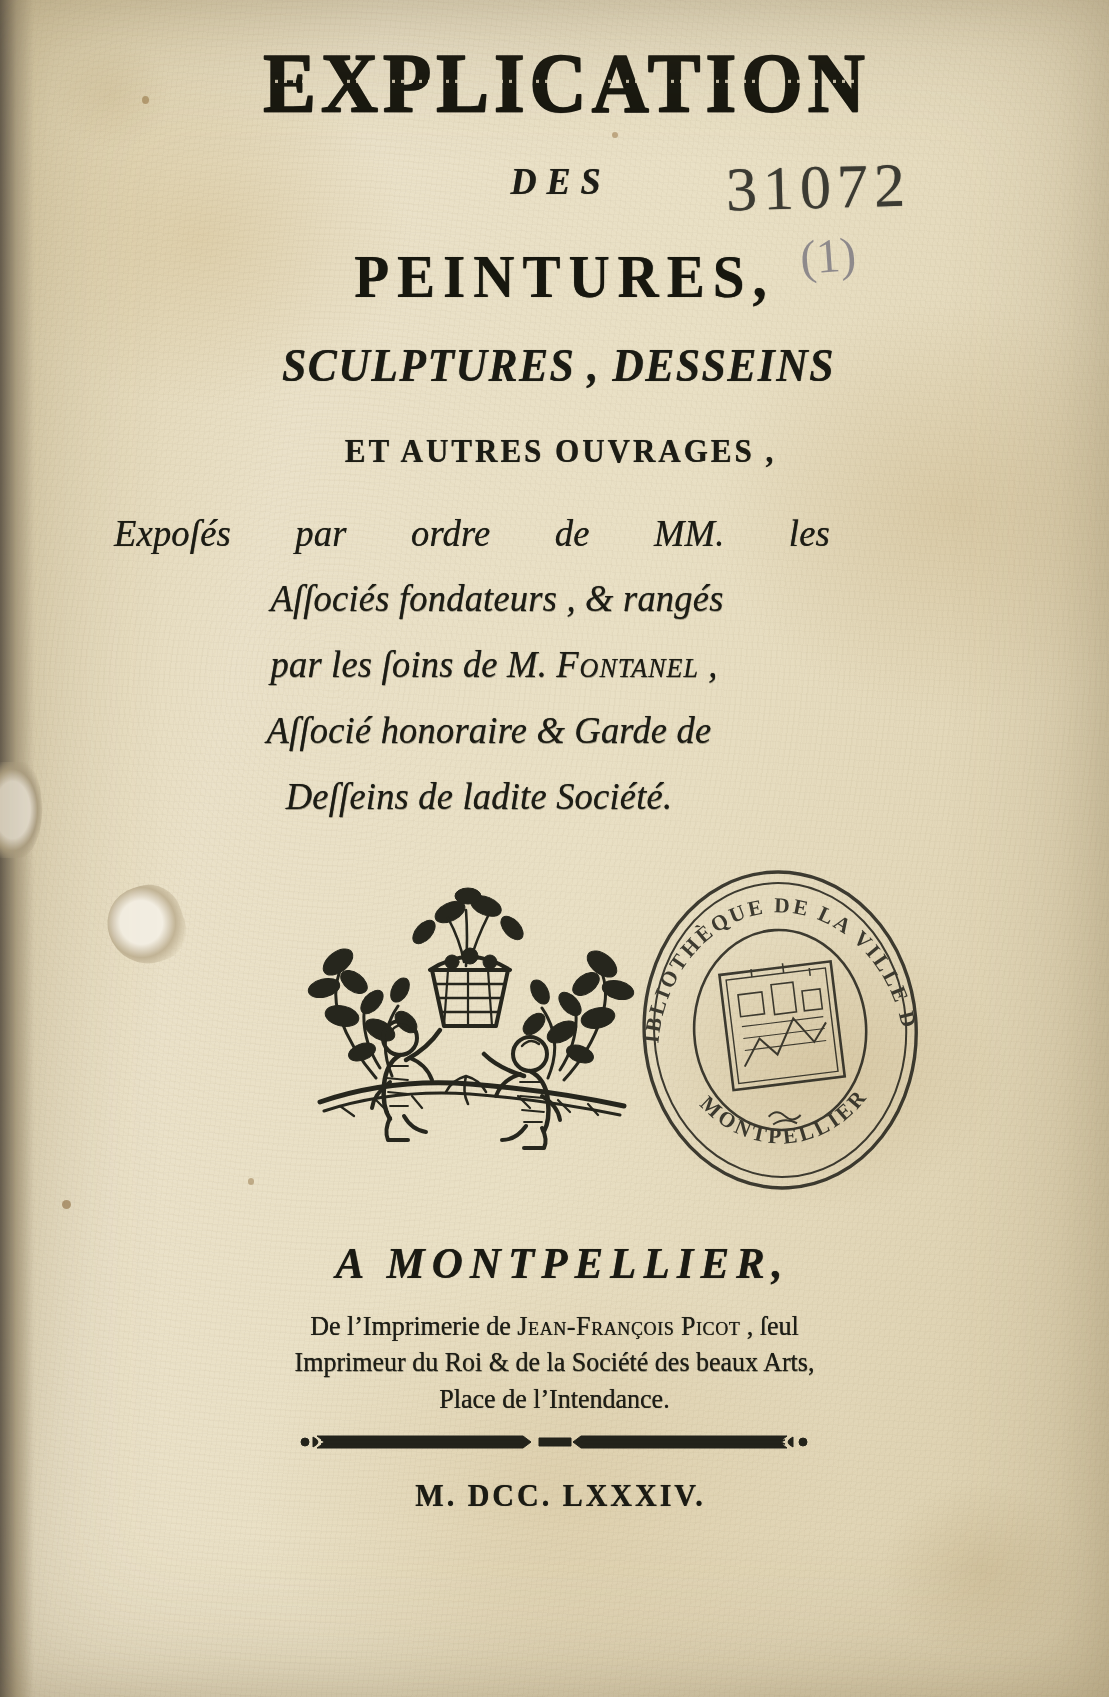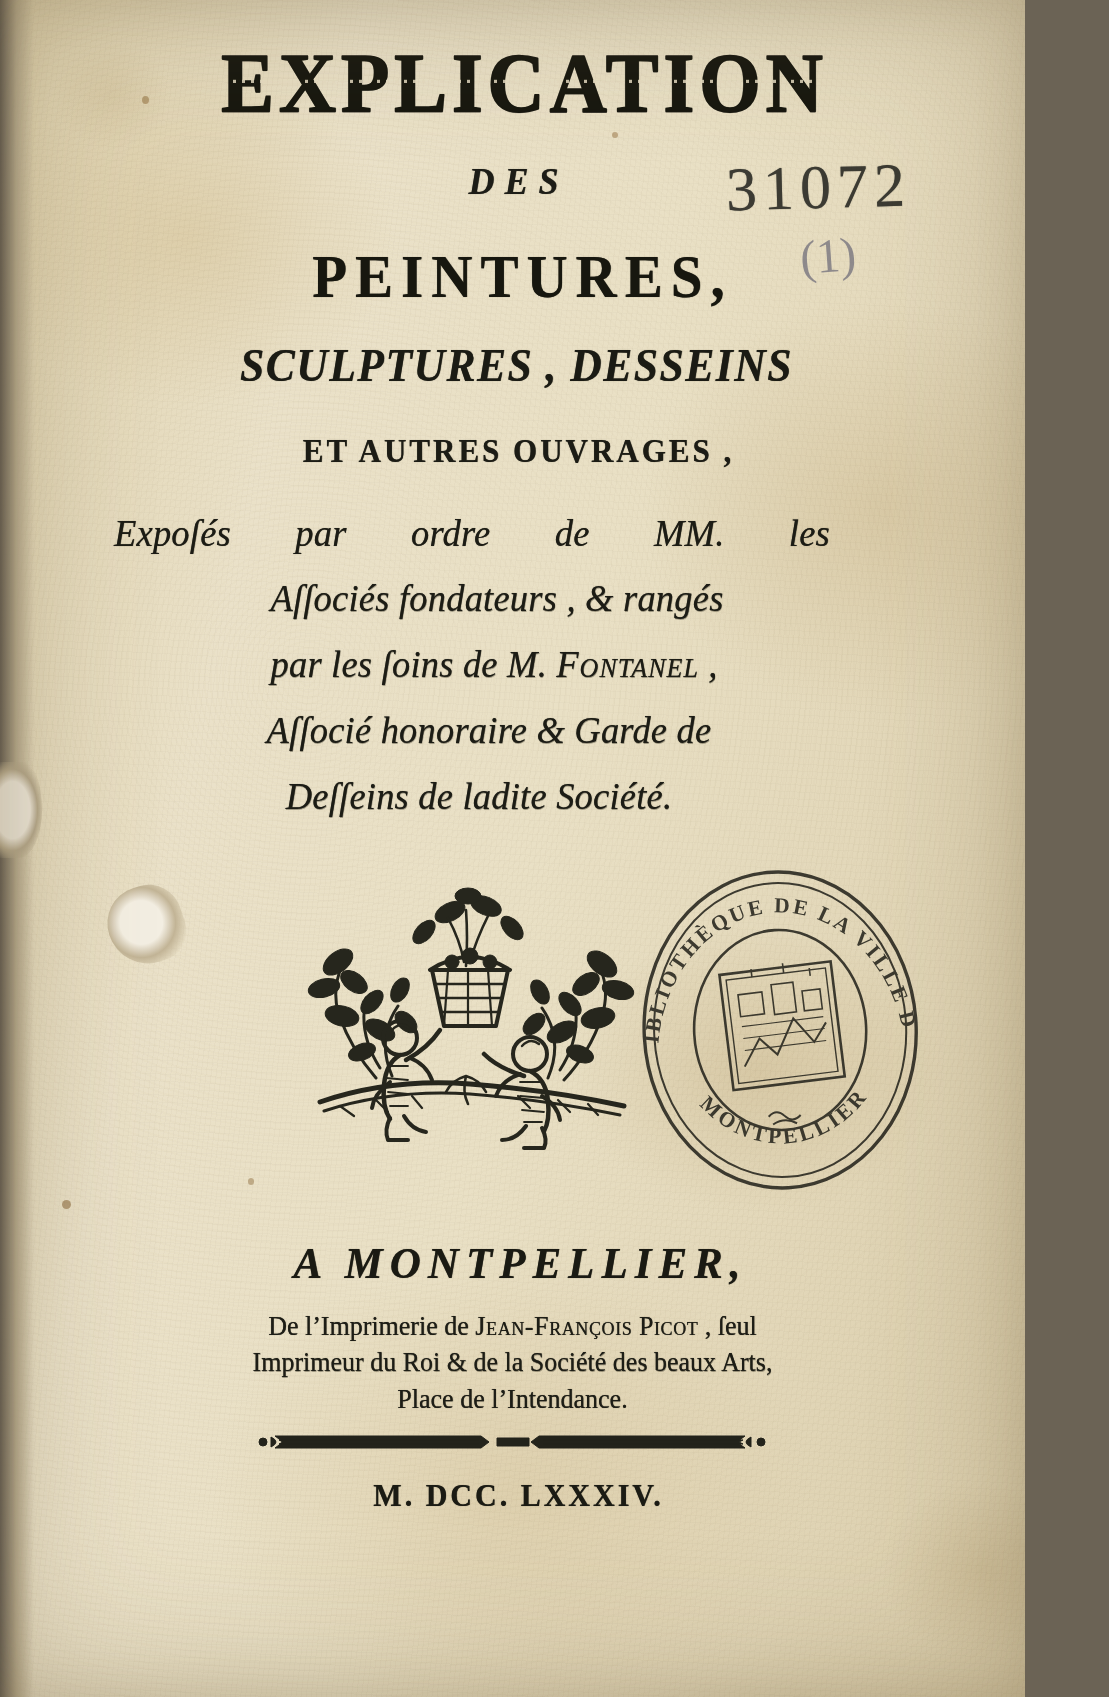--- a/index.html
+++ b/index.html
@@ -1,20 +1,20 @@
 <!DOCTYPE html>
 <html><head>
 <meta charset="utf-8">
 <style>
   html,body{margin:0;padding:0;background:#6b6355;}
   body{font-family:"Liberation Serif",serif;}
 
   #page{
     position:relative;
-    width:1025px;height:1697px;
+    width:1109px;height:1697px;
     overflow:hidden;
     background:#e7ddc4;
     background-image:
       radial-gradient(ellipse 300px 240px at 18% 14%, rgba(214,196,156,.55), rgba(214,196,156,0) 70%),
       radial-gradient(ellipse 340px 300px at 86% 30%, rgba(205,186,146,.5), rgba(205,186,146,0) 70%),
       radial-gradient(ellipse 420px 330px at 50% 88%, rgba(212,194,155,.5), rgba(212,194,155,0) 72%),
       radial-gradient(ellipse 260px 200px at 74% 63%, rgba(199,179,138,.45), rgba(199,179,138,0) 72%),
       linear-gradient(103deg,#ddd0ad 0%,#eae1c9 26%,#e9e0c6 52%,#e3d8bb 74%,#d9ccab 100%);
     filter:saturate(1.02);
   }

